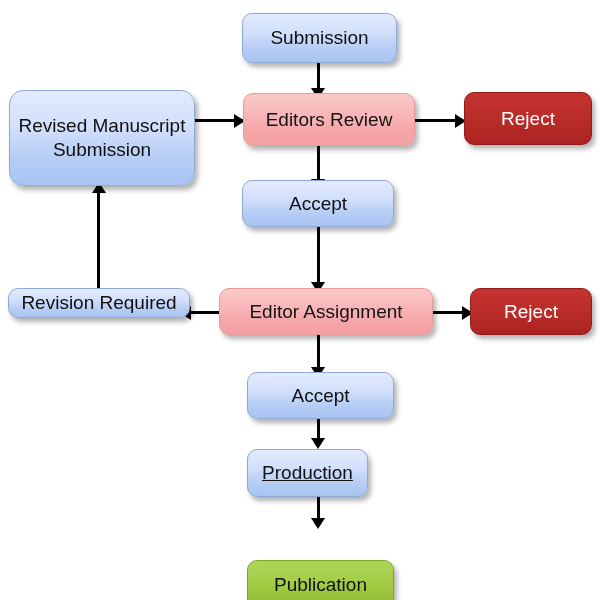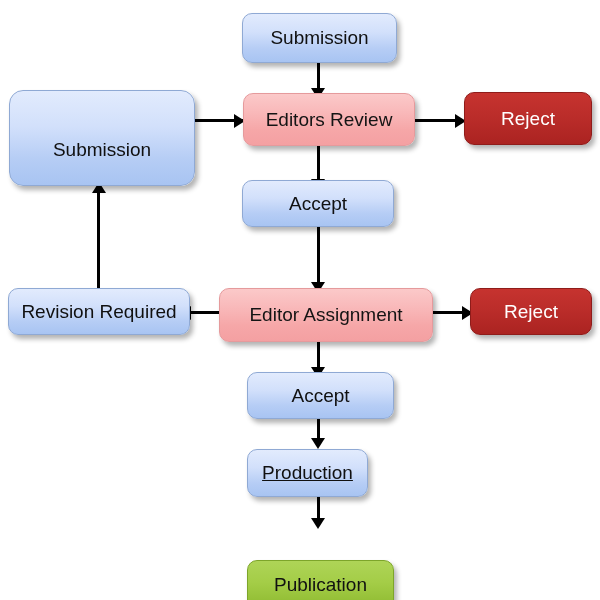--- a/index.html
+++ b/index.html
@@ -138,34 +138,34 @@
   <div class="node pink" style="left:243px; top:93px; width:172px; height:53px;">
     <span class="label">Editors Review</span>
   </div>
 
   <div class="node red" style="left:464px; top:92px; width:128px; height:53px;">
     <span class="label">Reject</span>
   </div>
 
   <div class="node blue" style="left:9px; top:90px; width:186px; height:96px; border-radius:14px;">
     <span class="label">
-      <br>
+      <span>Revised Manuscript</span><br>
       <span>Submission</span>
     </span>
   </div>
 
   <div class="node blue" style="left:242px; top:180px; width:152px; height:47px;">
     <span class="label">Accept</span>
   </div>
 
-  <div class="node blue" style="left:8px; top:288px; width:182px; height:47px;">
+  <div class="node blue" style="left:8px; top:288px; width:182px; height:30px;">
     <span class="label">Revision Required</span>
   </div>
 
-  <div class="node pink" style="left:219px; top:288px; width:214px; height:54px;">
+  <div class="node pink" style="left:219px; top:288px; width:214px; height:47px;">
     <span class="label">Editor Assignment</span>
   </div>
 
   <div class="node red" style="left:470px; top:288px; width:122px; height:47px;">
     <span class="label">Reject</span>
   </div>
 
   <div class="node blue" style="left:247px; top:372px; width:147px; height:47px;">
     <span class="label">Accept</span>
   </div>

